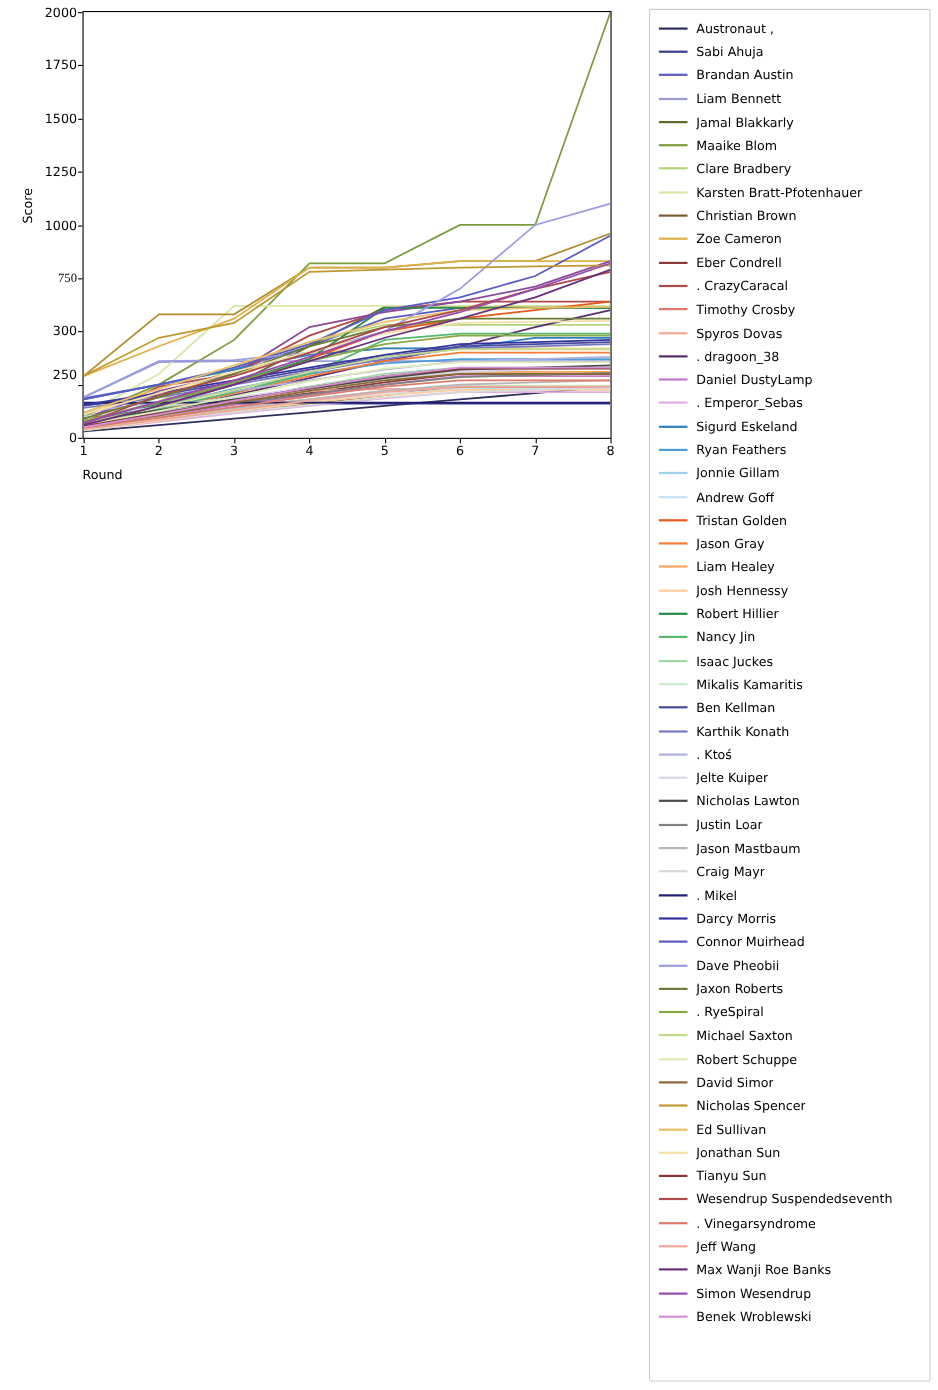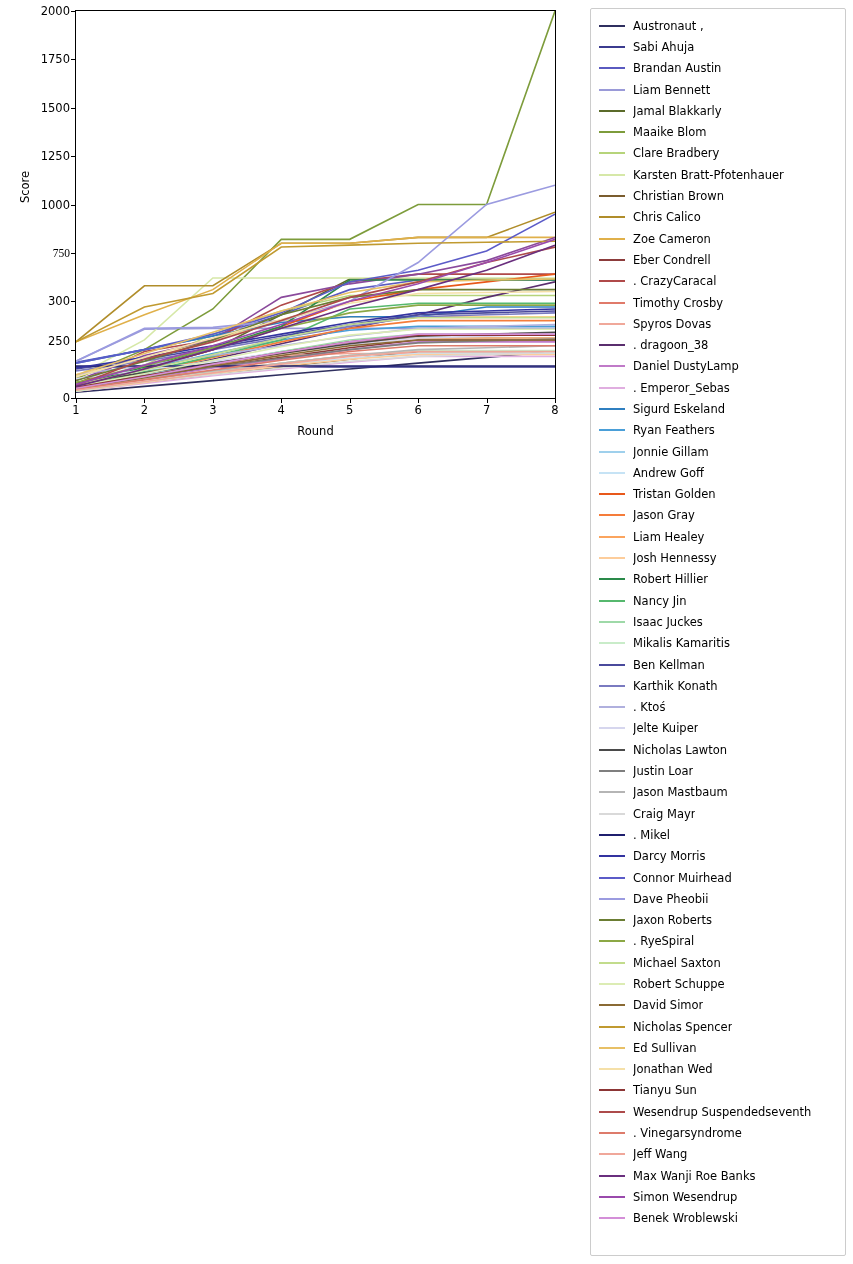--- a/index.html
+++ b/index.html
@@ -49,21 +49,20 @@
     transform-origin: center center;
     text-align: center;
     font-size: 11.5px;
     color: #000000;
   }
   .xlabel {
     position: absolute;
     left: 75px;
     top: 424px;
     width: 481px;
-    text-align: center;
     font-size: 11.5px;
     color: #000000;
   }
   .ytick {
     position: absolute;
     right: 0;
     width: 70px;
     text-align: right;
     font-size: 11.5px;
     color: #000000;
@@ -286,24 +285,20 @@
         </div>
         <div class="legend-item">
           <span class="legend-swatch" style="background: rgb(214, 232, 168);"></span>
           <span class="legend-label">Karsten Bratt-Pfotenhauer</span>
         </div>
         <div class="legend-item">
           <span class="legend-swatch" style="background: rgb(122, 92, 46);"></span>
           <span class="legend-label">Christian Brown</span>
         </div>
         <div class="legend-item">
-          <span class="legend-swatch" style="background: rgb(176, 141, 42);"></span>
-          <span class="legend-label">Chris Calico</span>
-        </div>
-        <div class="legend-item">
           <span class="legend-swatch" style="background: rgb(224, 176, 74);"></span>
           <span class="legend-label">Zoe Cameron</span>
         </div>
         <div class="legend-item">
           <span class="legend-swatch" style="background: rgb(140, 59, 59);"></span>
           <span class="legend-label">Eber Condrell</span>
         </div>
         <div class="legend-item">
           <span class="legend-swatch" style="background: rgb(176, 74, 74);"></span>
           <span class="legend-label">. CrazyCaracal</span>
@@ -447,21 +442,21 @@
         <div class="legend-item">
           <span class="legend-swatch" style="background: rgb(192, 154, 48);"></span>
           <span class="legend-label">Nicholas Spencer</span>
         </div>
         <div class="legend-item">
           <span class="legend-swatch" style="background: rgb(232, 192, 102);"></span>
           <span class="legend-label">Ed Sullivan</span>
         </div>
         <div class="legend-item">
           <span class="legend-swatch" style="background: rgb(245, 224, 168);"></span>
-          <span class="legend-label">Jonathan Wed</span>
+          <span class="legend-label">Jonathan Sun</span>
         </div>
         <div class="legend-item">
           <span class="legend-swatch" style="background: rgb(140, 53, 53);"></span>
           <span class="legend-label">Tianyu Sun</span>
         </div>
         <div class="legend-item">
           <span class="legend-swatch" style="background: rgb(173, 75, 75);"></span>
           <span class="legend-label">Wesendrup Suspendedseventh</span>
         </div>
         <div class="legend-item">

